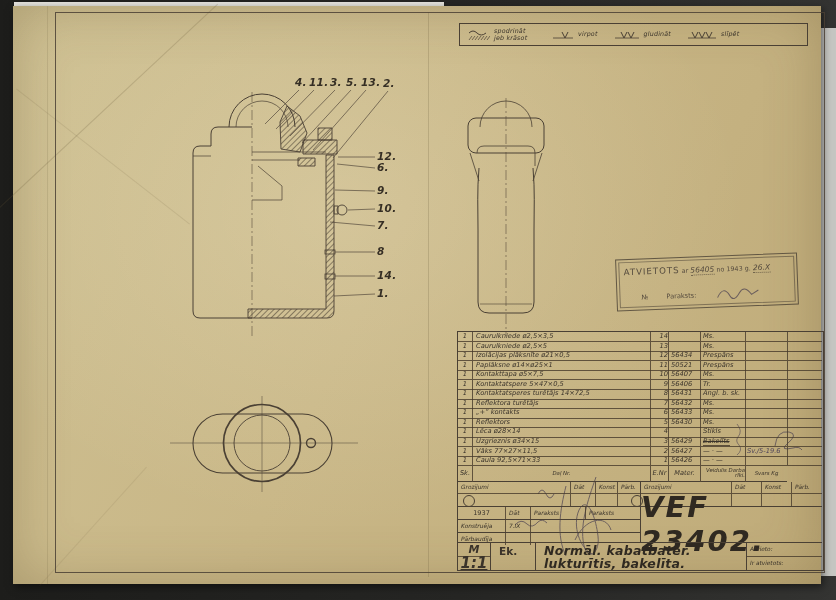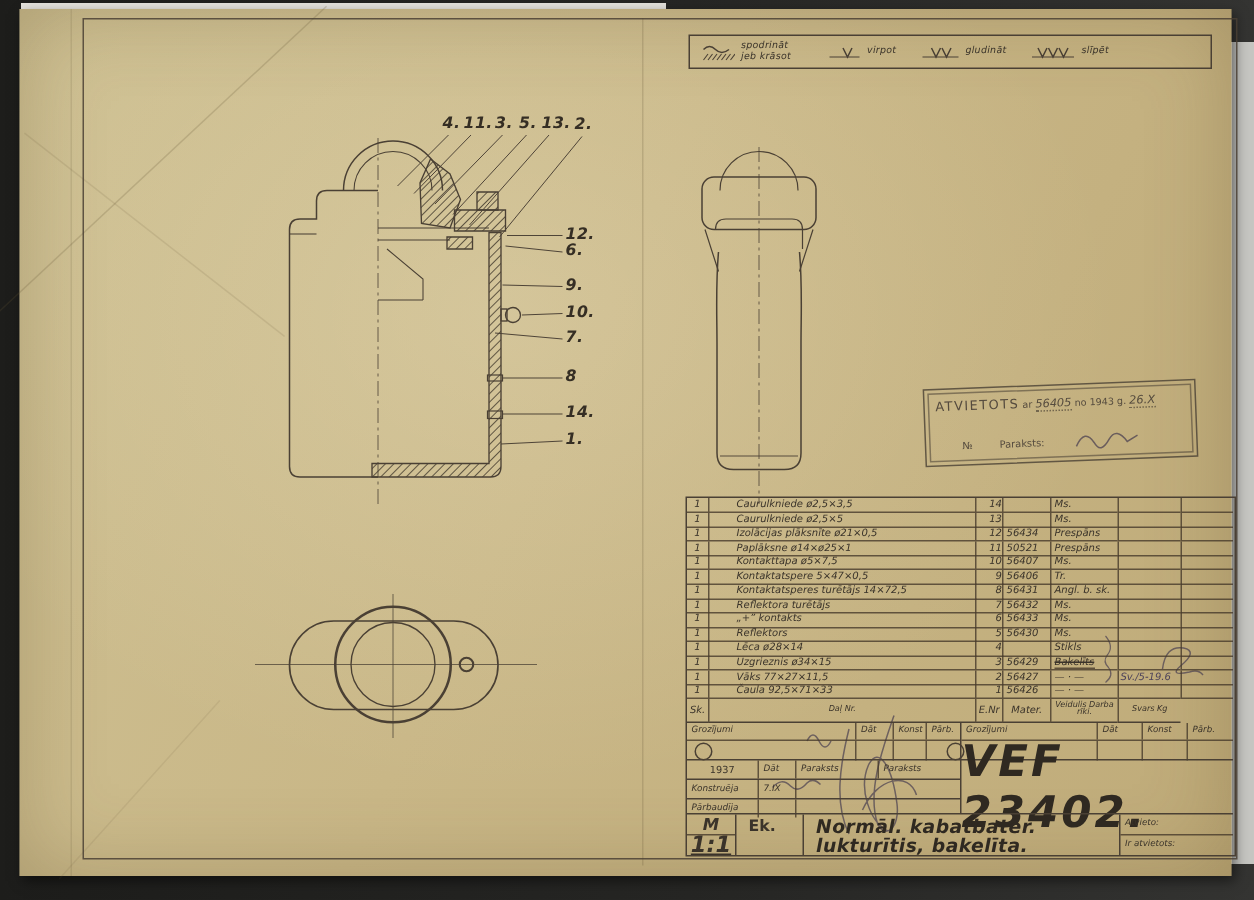--- a/index.html
+++ b/index.html
@@ -42,31 +42,31 @@
 
   
   #block{left:457px;top:331px;width:367px;height:240px;border:1.7px solid var(--line);
          box-sizing:border-box;}
   #parts-rows{position:absolute;left:0;top:0;width:364px;}
   .p-row{display:grid;grid-template-columns:14px 178px 18px 32px 45px 42px 1fr;height:9.56px;}
   .p-row span{border-left:.8px solid var(--tline);border-bottom:.8px solid var(--tline);
               font-size:6.7px;font-style:italic;line-height:9.3px;white-space:nowrap;
               overflow:visible;box-sizing:border-box;}
   .p-row span:first-child{border-left:none;text-align:center;}
-  .c-name{padding-left:18px;}
+  .c-name{padding-left:3px;}
   .c-dal{text-align:right;font-style:normal;}
   .c-enr{padding-left:2px;}
   .c-mat{padding-left:2px;}
   .c-veid{padding-left:1px;color:#4e445a;}
   .struck{text-decoration:line-through;}
   #parts-header{position:absolute;left:0;top:133.8px;width:364px;height:16px;
      display:grid;grid-template-columns:14px 178px 18px 32px 45px 42px 1fr;}
   #parts-header div{border-left:.8px solid var(--tline);border-bottom:1px solid var(--line);
      font-size:6.6px;font-style:italic;display:flex;align-items:center;justify-content:center;
-     text-align:center;box-sizing:border-box;}
+     text-align:right;box-sizing:border-box;}
   #parts-header div:first-child{border-left:none;}
   #parts-header .two{font-size:5.4px;line-height:5.6px;flex-direction:column;}
 
   
   #rev{position:absolute;left:0;top:149.8px;width:364px;height:24px;display:flex;}
   .rev-half{width:182px;height:100%;box-sizing:border-box;}
   .rev-half+.rev-half{border-left:1px solid var(--line);}
   .rev-r1{display:grid;height:11px;border-bottom:.8px solid var(--tline);}
   .rev-left .rev-r1{grid-template-columns:112px 25px 22px 23px;}
   .rev-right .rev-r1{grid-template-columns:90px 30px 30px 1fr;}

